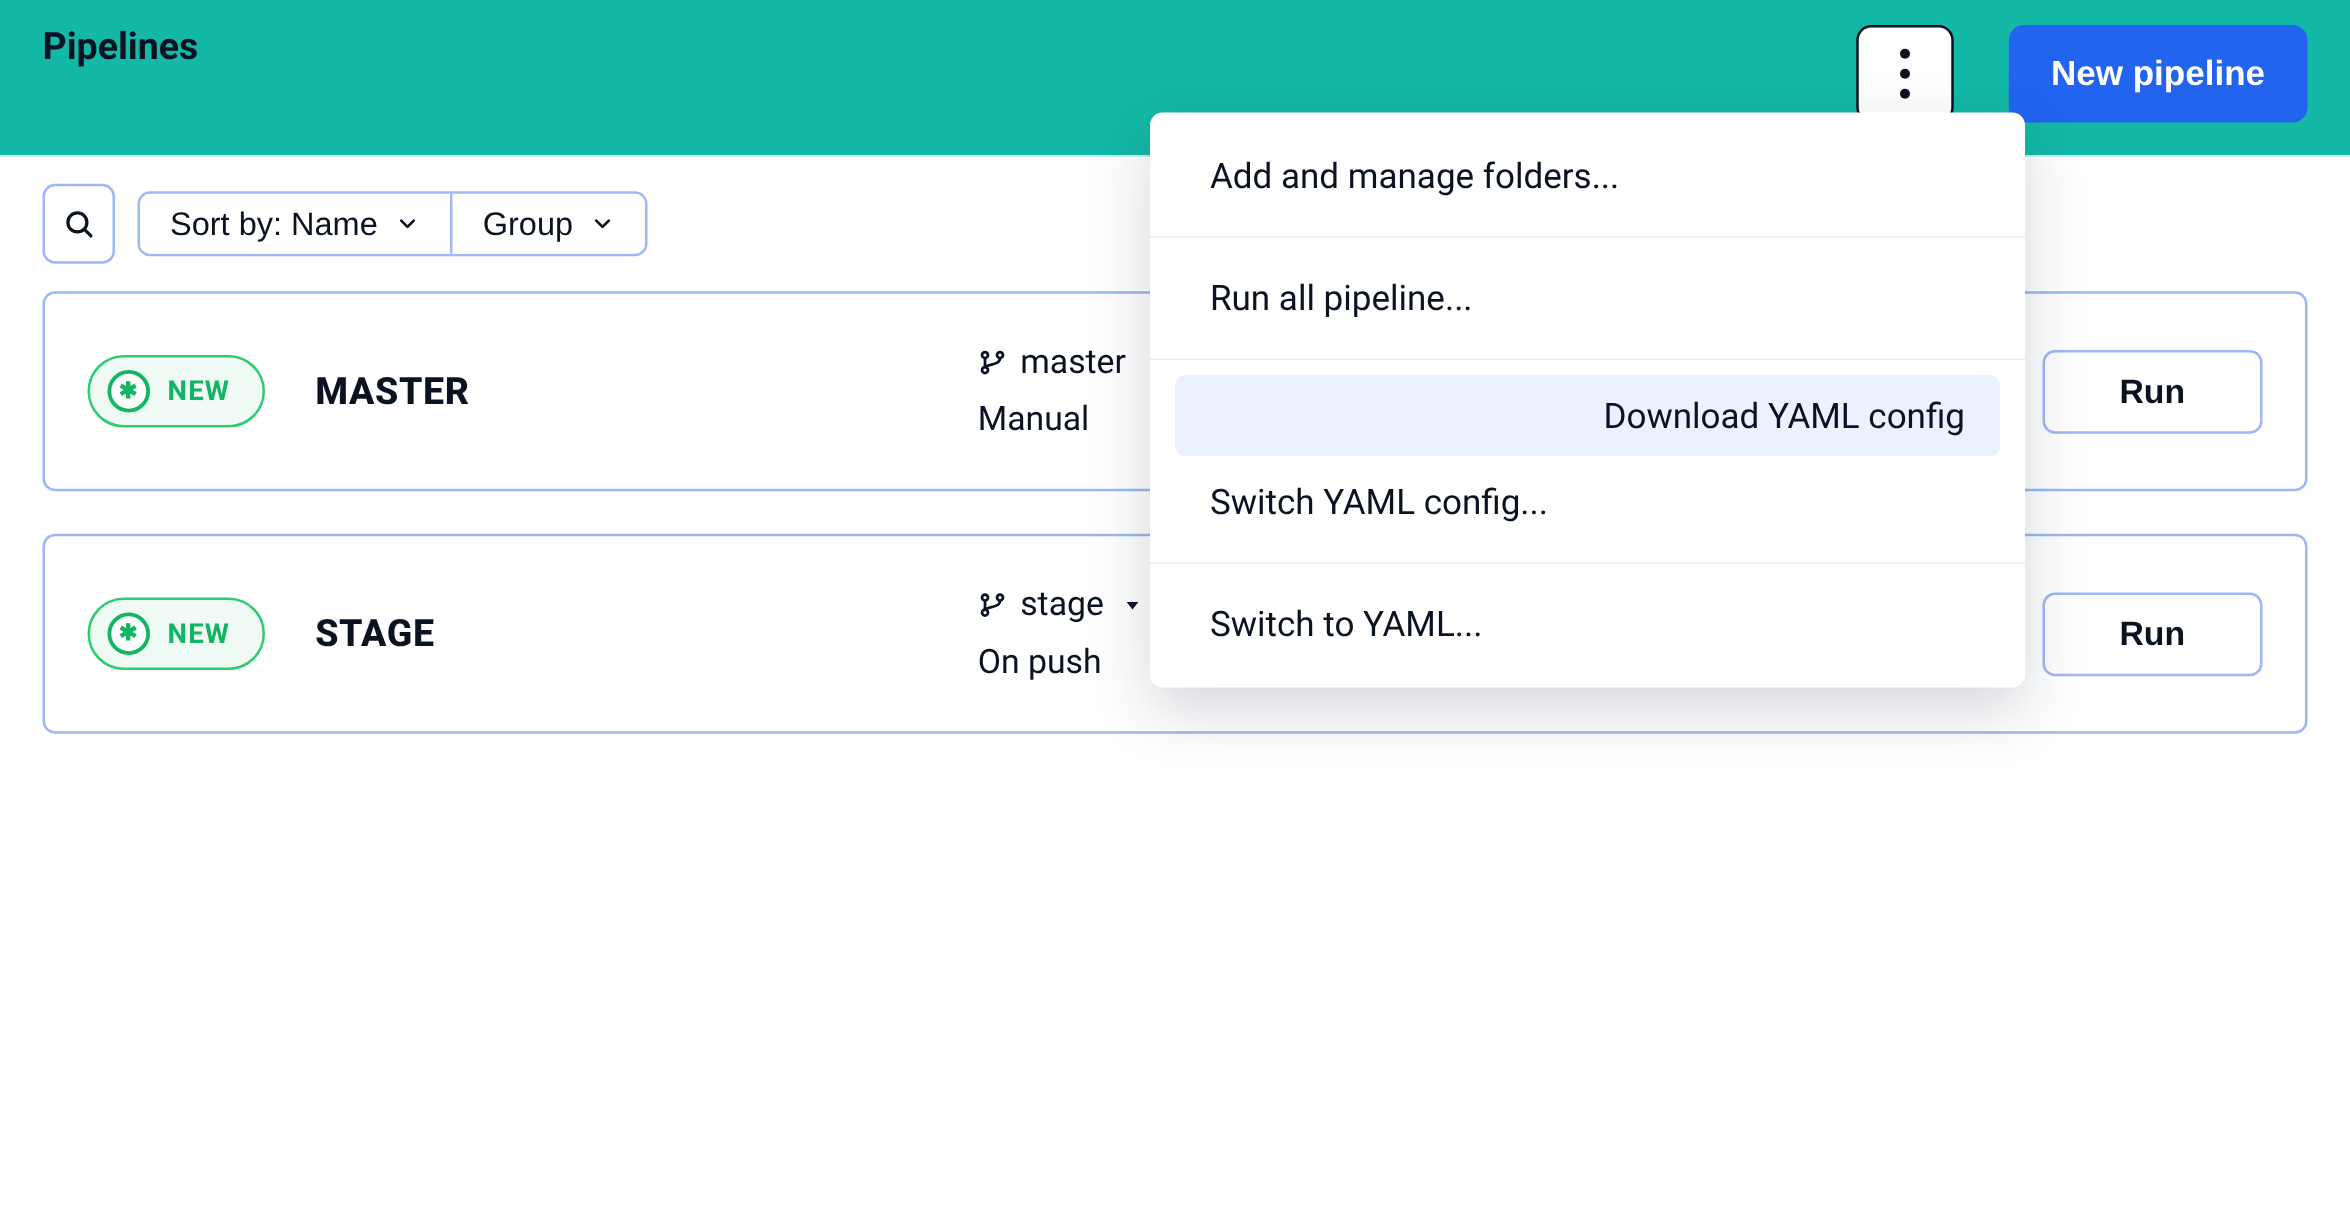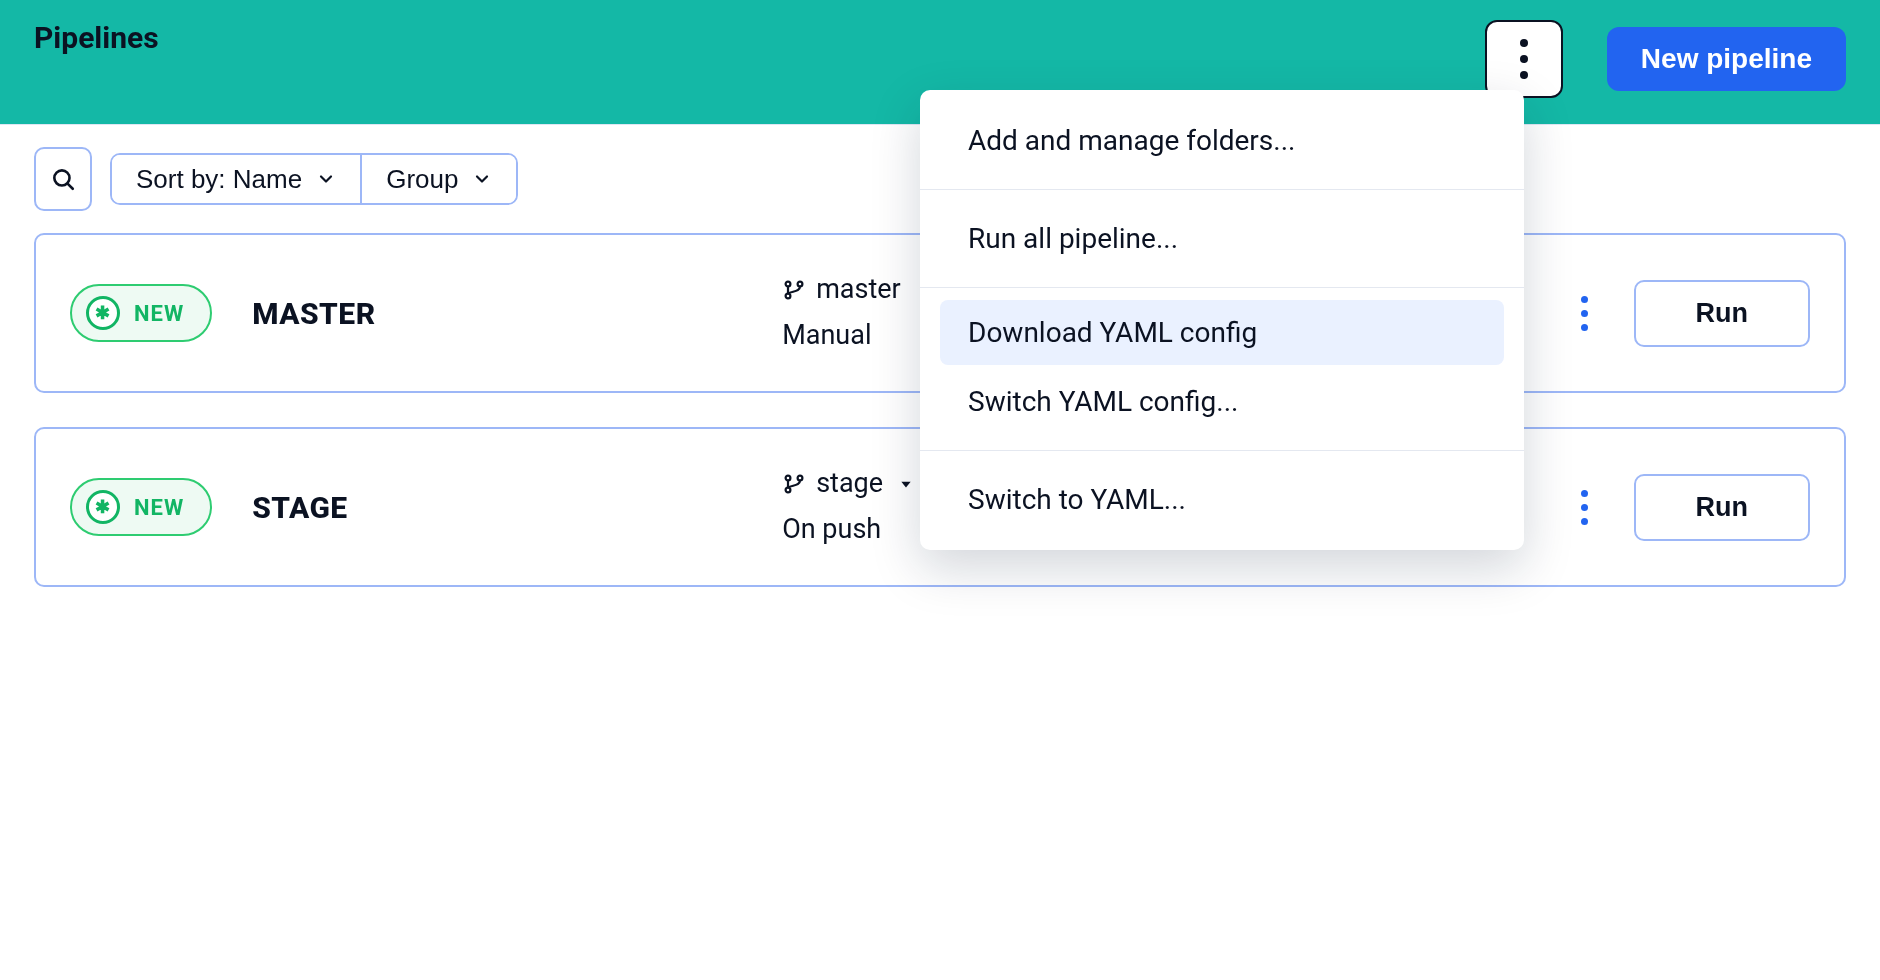--- a/index.html
+++ b/index.html
@@ -44,21 +44,21 @@
     gap: 8px;
   }
   .dots span {
     width: 8px;
     height: 8px;
     border-radius: 50%;
     background: #0b1222;
     display: block;
   }
   .primary-btn {
-    height: 64px;
+    height: 78px;
     padding: 0 34px;
     background: #2264f0;
     color: #fff;
     border: none;
     border-radius: 12px;
     font-size: 28px;
     font-weight: 600;
     cursor: pointer;
     margin-left: 26px;
   }
@@ -197,37 +197,38 @@
     font-weight: 700;
     padding: 16px 60px;
     border-radius: 10px;
     cursor: pointer;
   }
 
   .menu {
     position: absolute;
     top: 90px;
     left: 920px;
-    width: 604px;
+    width: 700px;
     background: #fff;
     border-radius: 10px;
     box-shadow: 0 18px 50px rgba(12, 25, 56, 0.18);
     padding: 14px 0;
     font-size: 28px;
   }
   .menu-item {
     padding: 20px 48px;
     cursor: pointer;
     color: #0b1222;
   }
   .menu-item.highlight {
     background: #eaf1ff;
     margin: 0 20px;
     padding: 16px 28px;
     border-radius: 8px;
+    text-align: right;
   }
   .menu hr {
     border: none;
     border-top: 1px solid #e4e8f0;
     margin: 12px 0;
   }
 </style>
 </head>
 <body>
 

